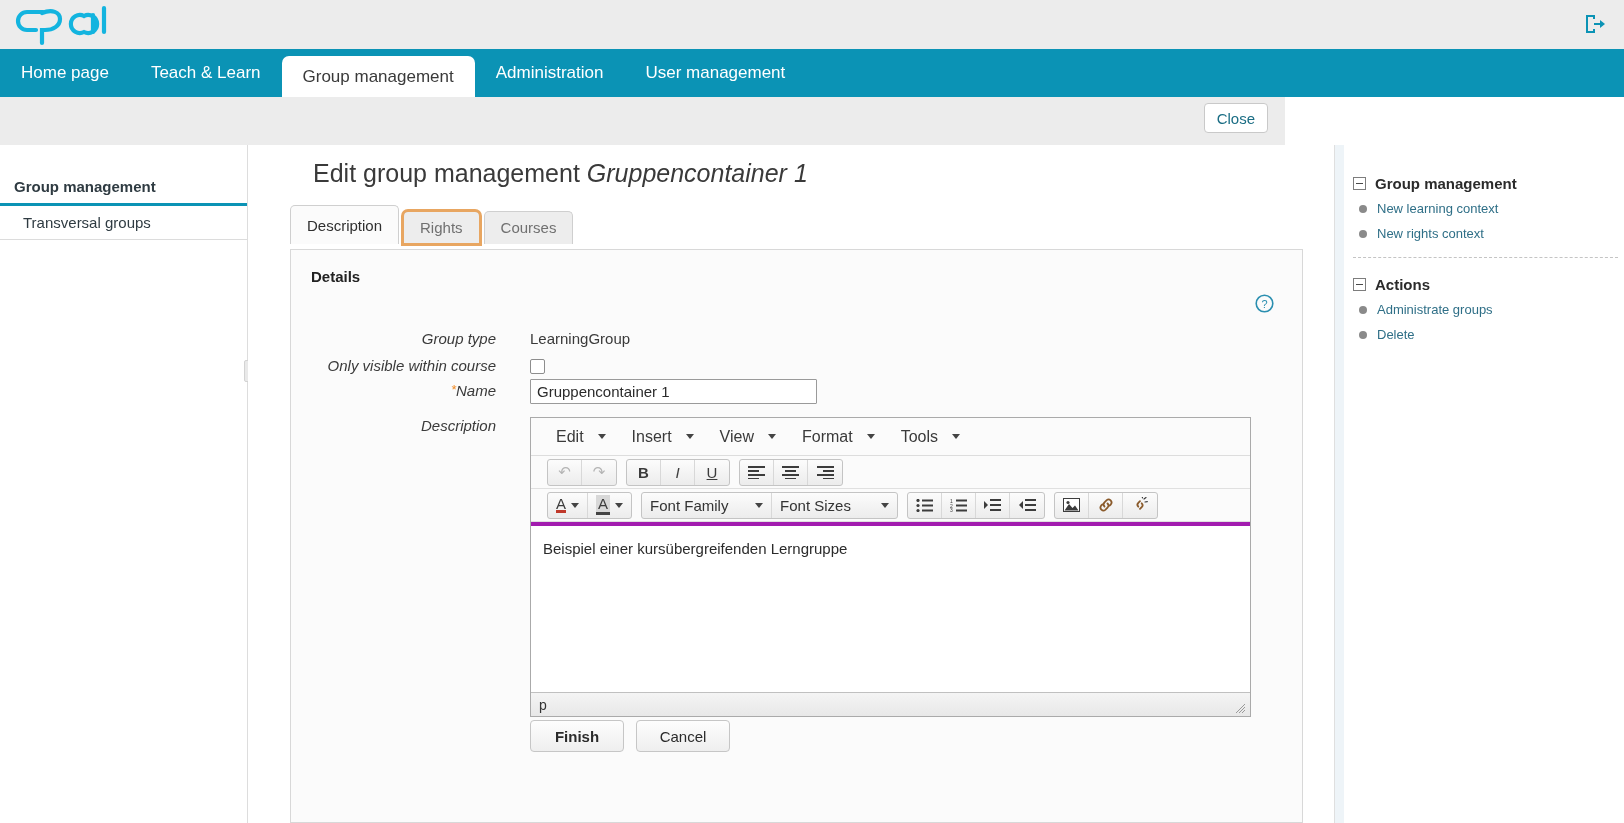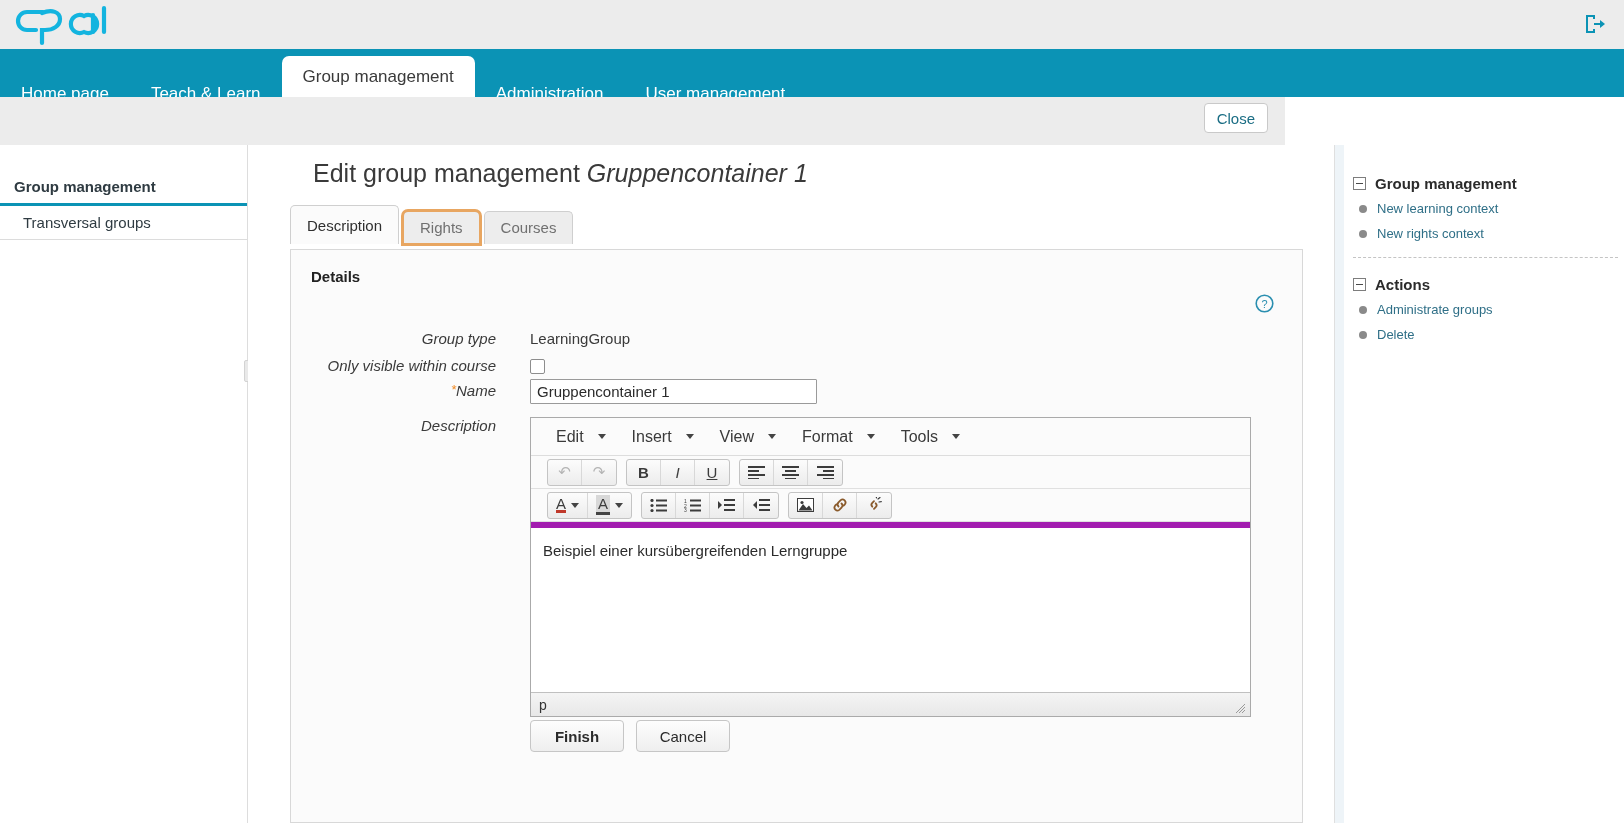--- a/index.html
+++ b/index.html
@@ -40,21 +40,20 @@
     display: flex; align-items: stretch;
   }
   .nav-item {
     display: flex; align-items: center;
     padding: 0 21px;
     color: #ffffff;
     font-size: 17px;
     white-space: nowrap;
     cursor: pointer;
     height: 48px;
-    margin-top: 21px;
   }
   .nav-item.active {
     background: #ffffff;
     color: #3a3a3a;
     border-top-left-radius: 7px;
     border-top-right-radius: 7px;
     margin-top: 7px;
     height: 41px;
   }
 
@@ -288,21 +287,21 @@
   .tb-btn.wide { width: auto; padding: 0 8px; gap: 5px; }
   .tb-btn.disabled { color: #b4b4b4; }
   .tb-label { font-size: 15px; color: #333333; white-space: nowrap; }
 
   .edit-area {
     height: 170px;
     background: #ffffff;
     padding: 14px 12px;
     font-size: 15px;
     color: #2b2b2b;
-    border-top: 6px solid #a21caf;
+    border-top: 4px solid #a21caf;
     cursor: text;
   }
   .statusbar {
     height: 24px;
     background: linear-gradient(#f4f4f4, #e8e8e8);
     border-top: 1px solid #c0c0c0;
     display: flex; align-items: center;
     padding: 0 8px;
     font-size: 14px;
     color: #333333;
@@ -575,20 +574,30 @@
             <div class="tb-btn wide">
               <span style="border-bottom:3px solid #c0392b; line-height:13px;">A</span>
               <span class="caret"></span>
             </div>
             <div class="tb-btn wide">
               <span style="background:#d8d8d8; padding:0 2px; border-bottom:3px solid #444;">A</span>
               <span class="caret"></span>
             </div>
           </div>
           <div class="btn-group">
+            <div class="tb-btn wide" style="width:130px; justify-content:space-between;">
+              <span class="tb-label">Font Family</span>
+              <span class="caret"></span>
+            </div>
+            <div class="tb-btn wide" style="width:125px; justify-content:space-between;">
+              <span class="tb-label">Font Sizes</span>
+              <span class="caret"></span>
+            </div>
+          </div>
+          <div class="btn-group">
             <div class="tb-btn">
               <svg width="17" height="13" viewBox="0 0 17 13">
                   <g fill="#3c3c3c">
                 <circle cx="2" cy="1.5" r="1.6"></circle>
                     <rect x="6" y="0.5" width="11" height="2"></rect>
                 <circle cx="2" cy="6.5" r="1.6"></circle>
                     <rect x="6" y="5.5" width="11" height="2"></rect>
                 <circle cx="2" cy="11.5" r="1.6"></circle>
                     <rect x="6" y="10.5" width="11" height="2"></rect>
                   </g>

